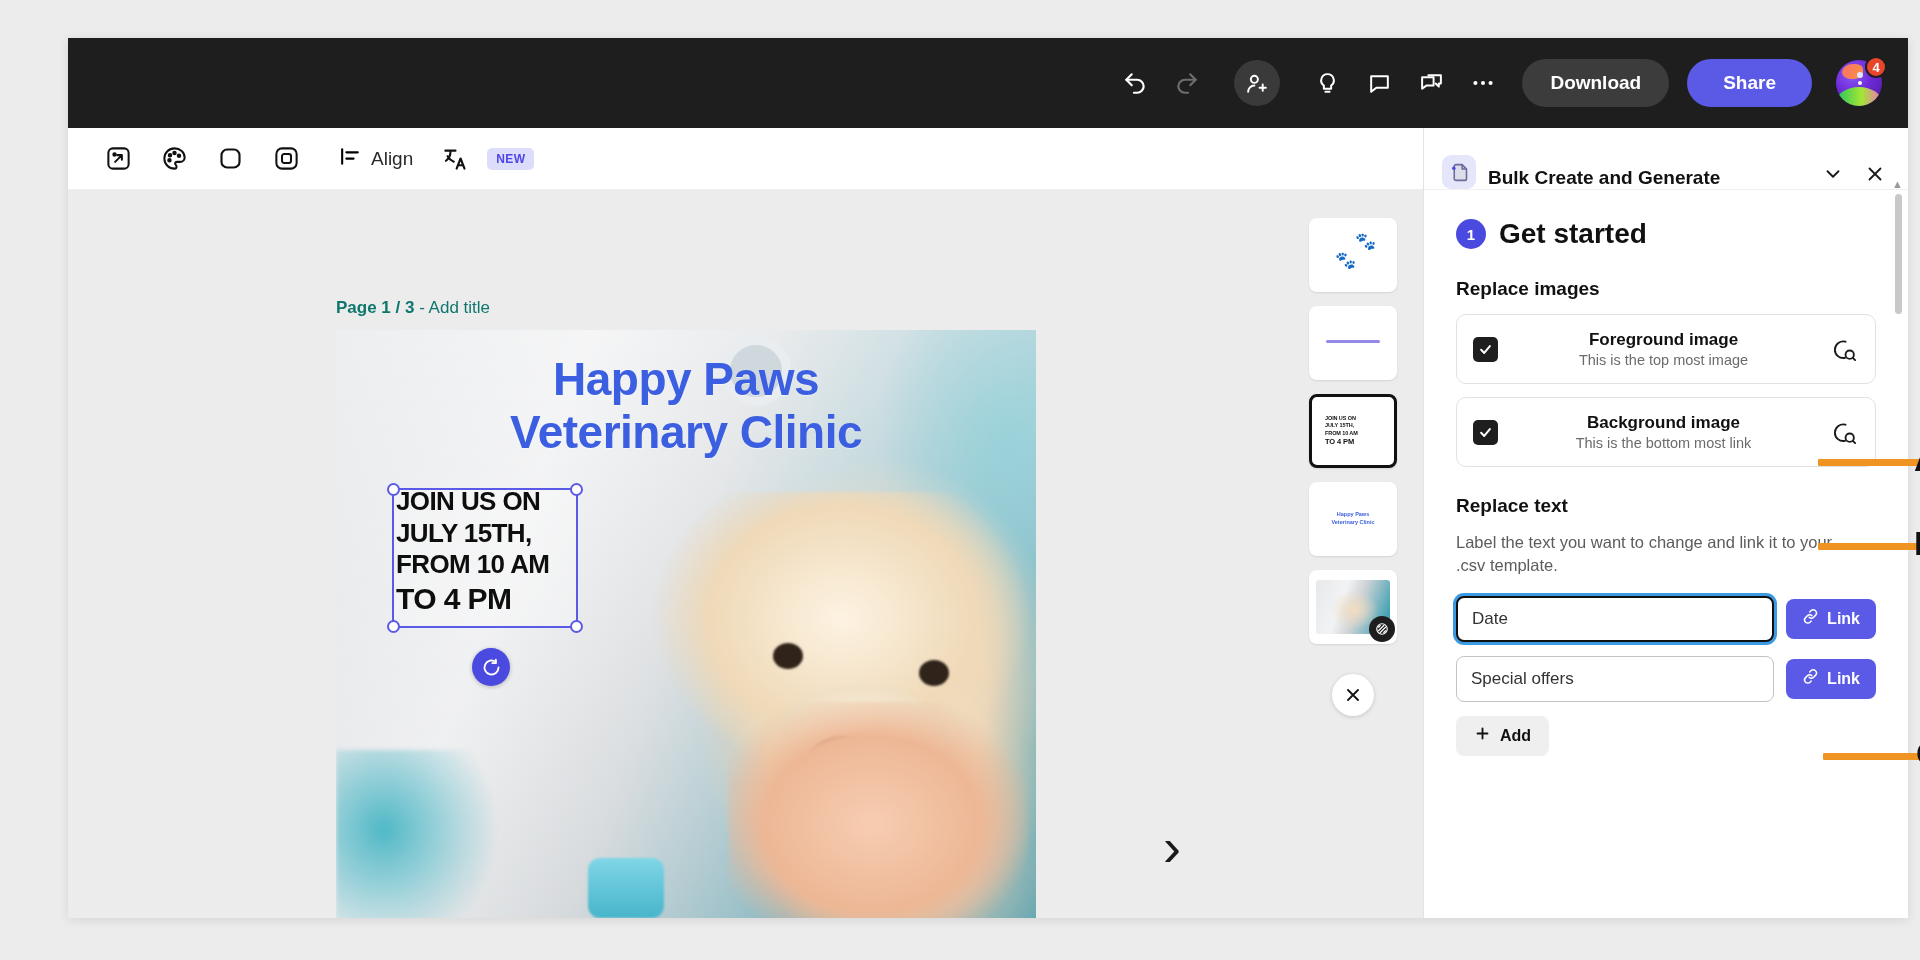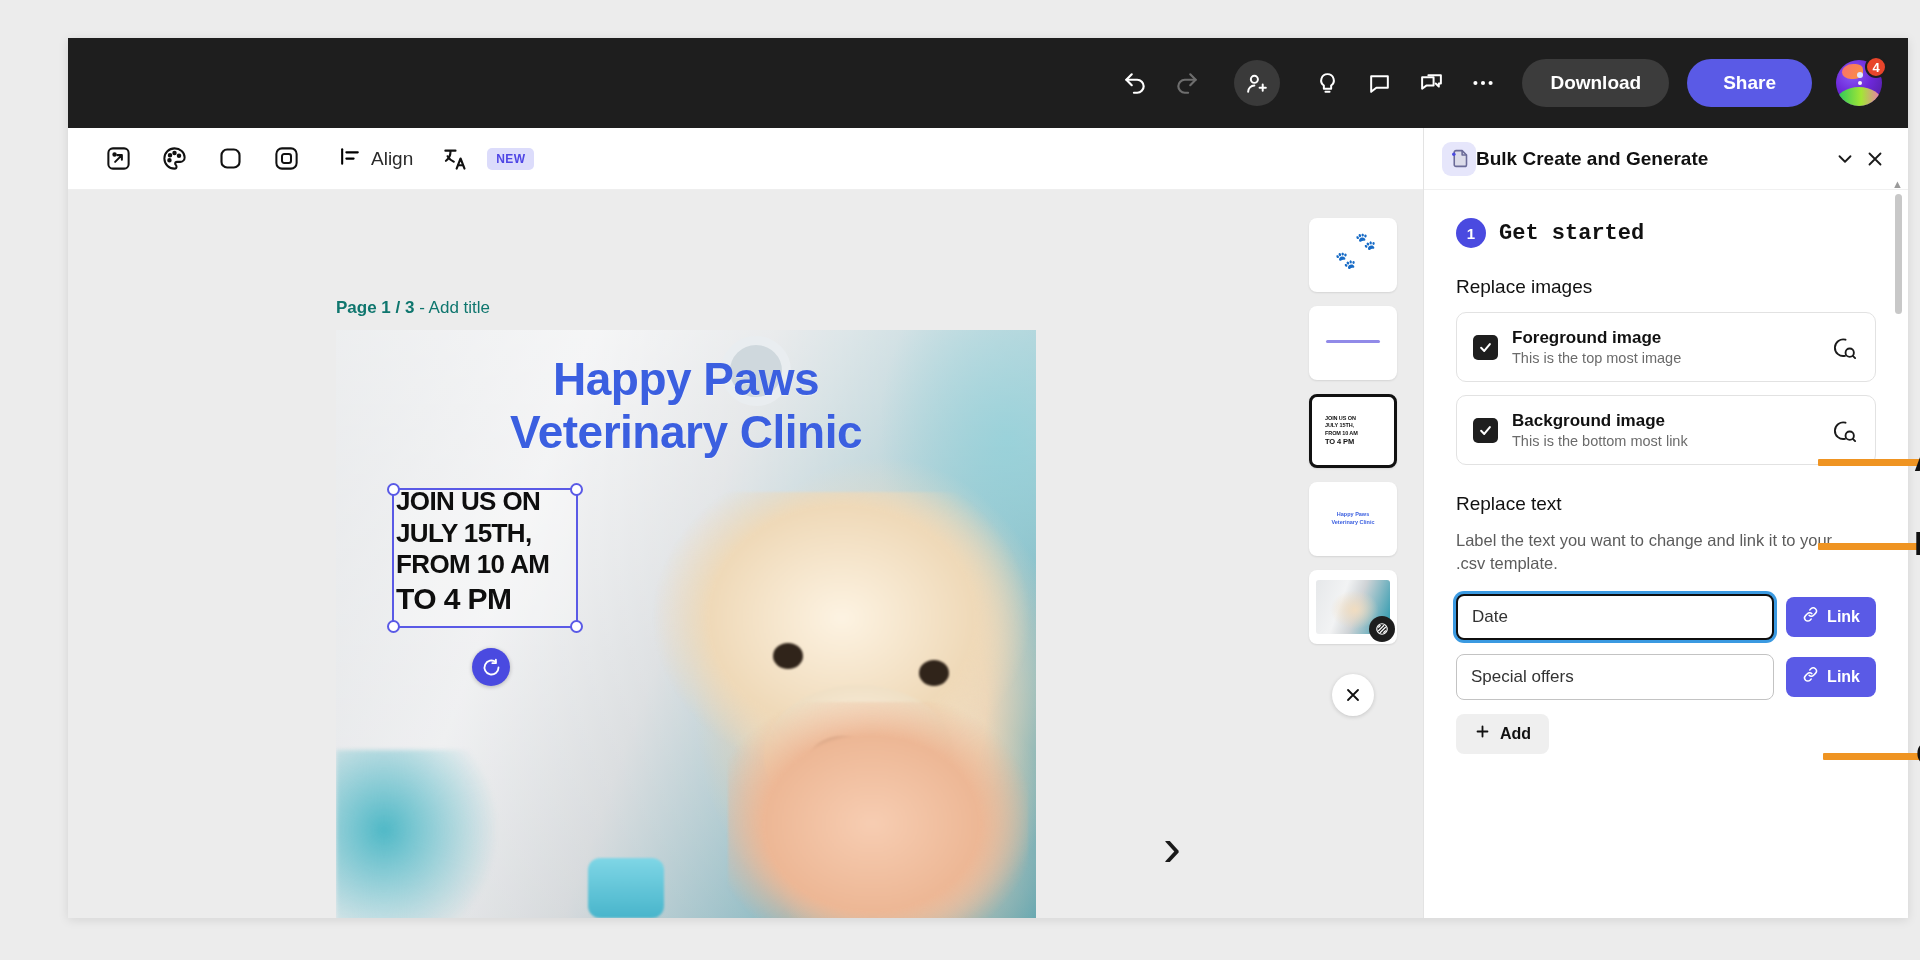--- a/index.html
+++ b/index.html
@@ -249,43 +249,43 @@
     display: flex; align-items: center; justify-content: center;
     cursor: pointer; box-shadow: 0 1px 4px rgba(0,0,0,.16); margin-top: 16px;
   }
 
   
   .panel {
     position: absolute; right: 0; top: 90px; width: 485px; height: 790px;
     background: #fff; border-left: 1px solid #e3e3e3;
   }
   .panel-head {
-    height: 62px; display: flex; align-items: center; padding: 0 18px; 
+    height: 62px; display: flex; align-items: flex-end; padding: 0 18px; gap: 12px;
     border-bottom: 1px solid #f0f0f0;
   }
   .panel-icon {
     width: 34px; height: 34px; border-radius: 9px; background: #e6e6fb;
     display: flex; align-items: center; justify-content: center; flex: none;
   }
   .panel-title { font-size: 19px; font-weight: bold; color: #111; flex: 1; }
   .panel-hicon { width: 30px; height: 30px; display: flex; align-items: center; justify-content: center; cursor: pointer; color: #1a1a1a; }
   .panel-body { padding: 28px 32px 0 32px; position: relative; }
   .step-row { display: flex; align-items: center; gap: 13px; margin-bottom: 12px; }
   .step-num {
     width: 30px; height: 30px; border-radius: 50%; background: #4a4ae0;
     color: #fff; font-size: 15px; font-weight: bold;
     display: flex; align-items: center; justify-content: center; flex: none;
   }
-  .step-title { font-size: 22px; font-weight: bold; color: #111; font-family: Liberation Mono, monospace; }
+  .step-title { font-size: 28px; font-weight: bold; color: #111; }
   .step-desc { font-size: 16.5px; color: #5c5c5c; line-height: 1.42; max-width: 378px; }
-  .sec-title { font-size: 19px; font-weight: normal; color: #111; margin: 28px 0 14px 0; }
+  .sec-title { font-size: 19px; font-weight: bold; color: #111; margin: 28px 0 14px 0; }
   .img-card {
     border: 1px solid #e2e2e2; border-radius: 10px; height: 70px;
-    display: flex; align-items: center; padding: 0 16px; gap: 14px;
-    margin-bottom: 13px; background: #fff;
+    display: flex; align-items: center; padding: 0 16px; gap: 32px;
+    margin-bottom: 13px; background: #fff; text-align: center;
   }
   .cbox {
     width: 25px; height: 25px; border-radius: 5px; background: #1e1e1e;
     display: flex; align-items: center; justify-content: center; flex: none;
     cursor: pointer;
   }
   .img-card .txt { flex: 1; }
   .img-card .t1 { font-size: 17px; font-weight: bold; color: #111; }
   .img-card .t2 { font-size: 14.5px; color: #6b6b6b; margin-top: 2px; }
   .card-icon { width: 30px; height: 30px; display: flex; align-items: center; justify-content: center; cursor: pointer; color: #1a1a1a; }

